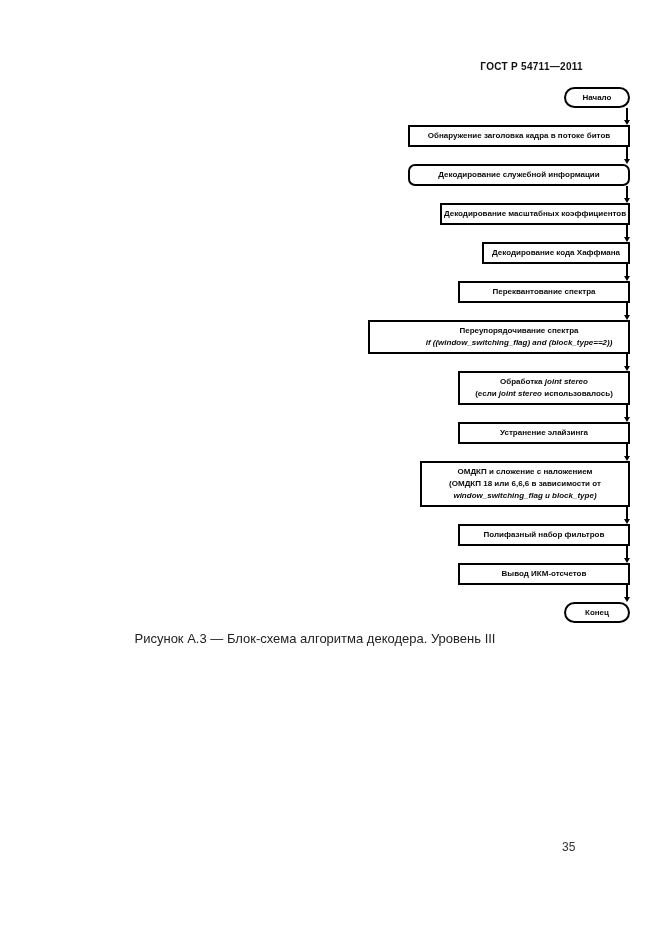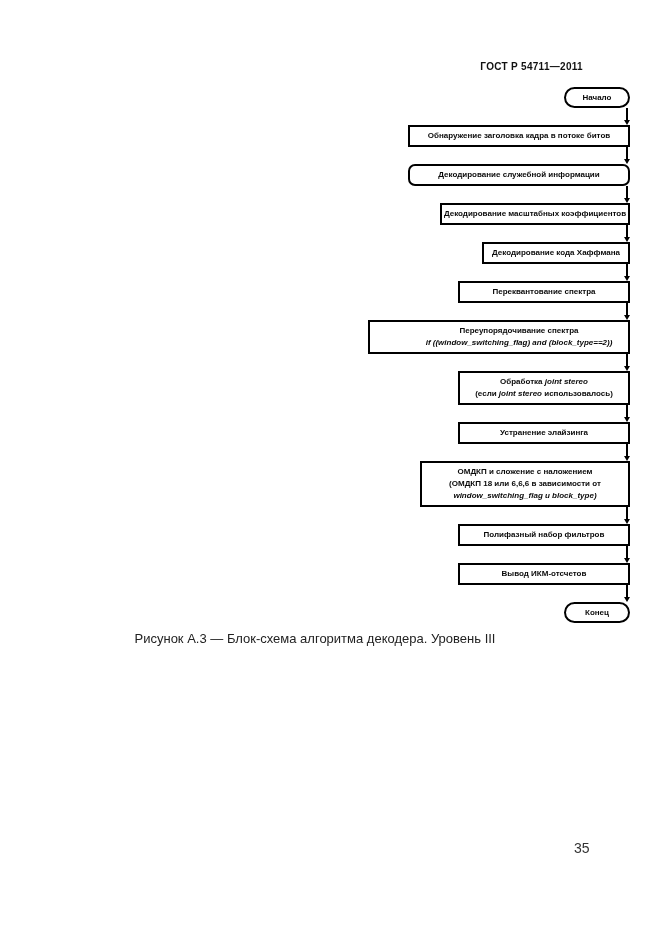--- a/index.html
+++ b/index.html
@@ -70,22 +70,22 @@
     position: absolute;
     top: 631px; left: 0;
     width: 630px;
     text-align: center;
     font-size: 13px;
     color: #222;
   }
 
   .page-number {
     position: absolute;
-    top: 840px; left: 574px;
-    font-size: 14px;
+    top: 840px; left: 562px;
+    font-size: 12px;
     color: #333;
     text-align: center;
   }
 </style>
 </head>
 <body>
 
 <div class="page">
 
   <div class="doc-header">ГОСТ Р 54711—2011</div>

